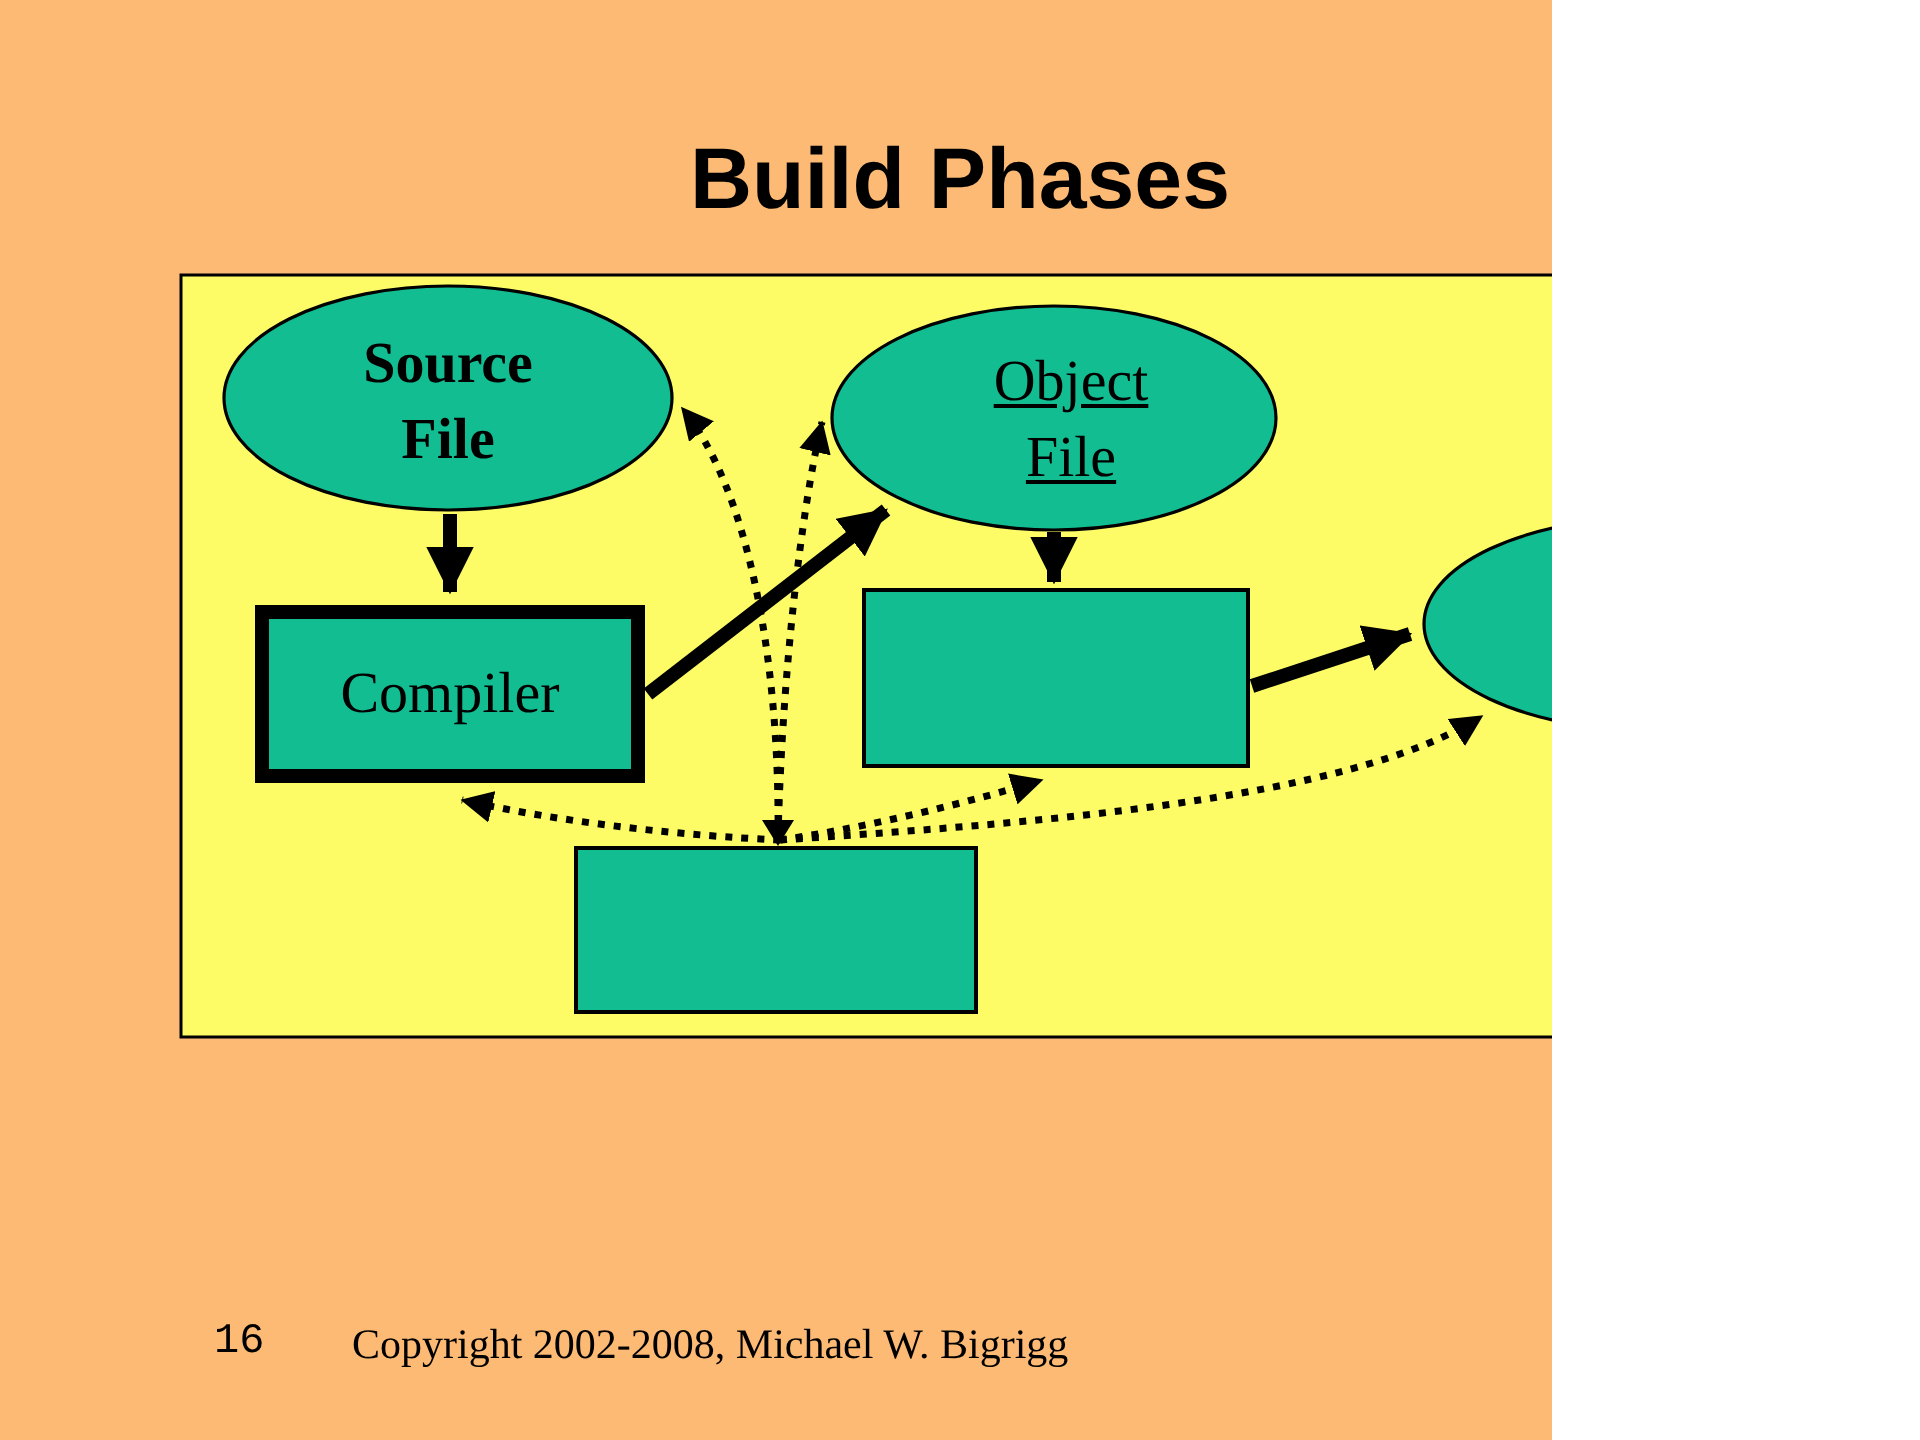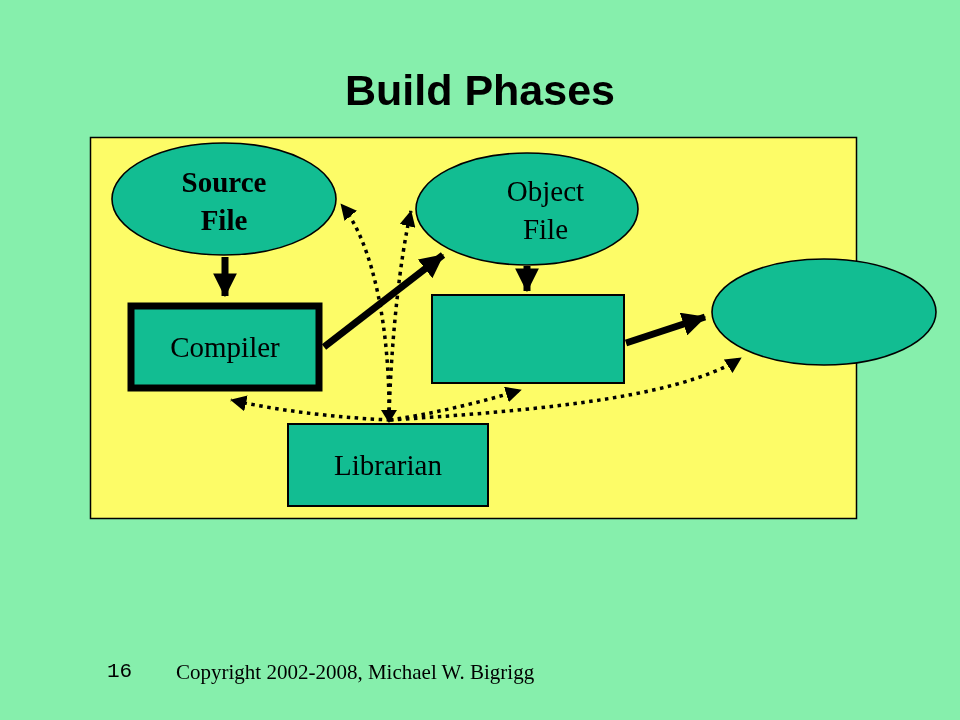--- a/index.html
+++ b/index.html
@@ -2,23 +2,23 @@
 <html><head>
 <meta charset="utf-8">
 <style>
   html, body {
     margin: 0;
     padding: 0;
     background: #ffffff;
   }
   .slide {
     position: relative;
-    width: 960px;
+    width: 776px;
     height: 720px;
-    background: #86efac;
+    background: #fdba74;
     overflow: hidden;
     font-family: "Liberation Serif", serif;
     color: #000000;
   }
   .slide-title {
     position: absolute;
     left: 0;
     top: 66px;
     width: 960px;
     text-align: center;
@@ -41,21 +41,21 @@
     align-items: center;
     justify-content: center;
     text-align: center;
     font-size: 29px;
     line-height: 1.32;
     white-space: pre-line;
     color: #000000;
     pointer-events: none;
   }
   .lbl-source     { left:112px; top:146px; width:224px; height:110px;font-weight:bold; }
-  .lbl-object     { left:435px; top:155px; width:221px; height:110px; }
+  .lbl-object     { left:425px; top:155px; width:221px; height:110px;text-decoration:underline; }
   .lbl-executable { left:712px; top:261px; width:224px; height:102px; }
   .lbl-compiler   { left:128px; top:303px; width:194px; height:88px;border-radius:20px;  }
   .lbl-linker     { left:432px; top:295px; width:192px; height:88px;  }
   .lbl-librarian  { left:288px; top:424px; width:200px; height:82px;  }
   .footer-pagenum {
     position: absolute;
     left: 107px;
     top: 660px;
     font-size: 21px;
     font-family: Liberation Mono, monospace;
@@ -108,18 +108,17 @@
       <path d="M 527 266 L 527 291" marker-end="url(#arrow-solid)"></path>
       <path d="M 626 343 L 705 317" marker-end="url(#arrow-solid)"></path>
     </g>
   </svg>
 
   <div class="node-label lbl-source">Source
 File</div>
   <div class="node-label lbl-object">Object
 File</div>
   <div class="node-label lbl-compiler">Compiler</div>
-  <div class="node-label lbl-librarian">Librarian</div>
 
   <div class="footer-pagenum">16</div>
   <div class="footer-copyright">Copyright 2002-2008, Michael W. Bigrigg</div>
 
 </div>
 
 </body></html>

